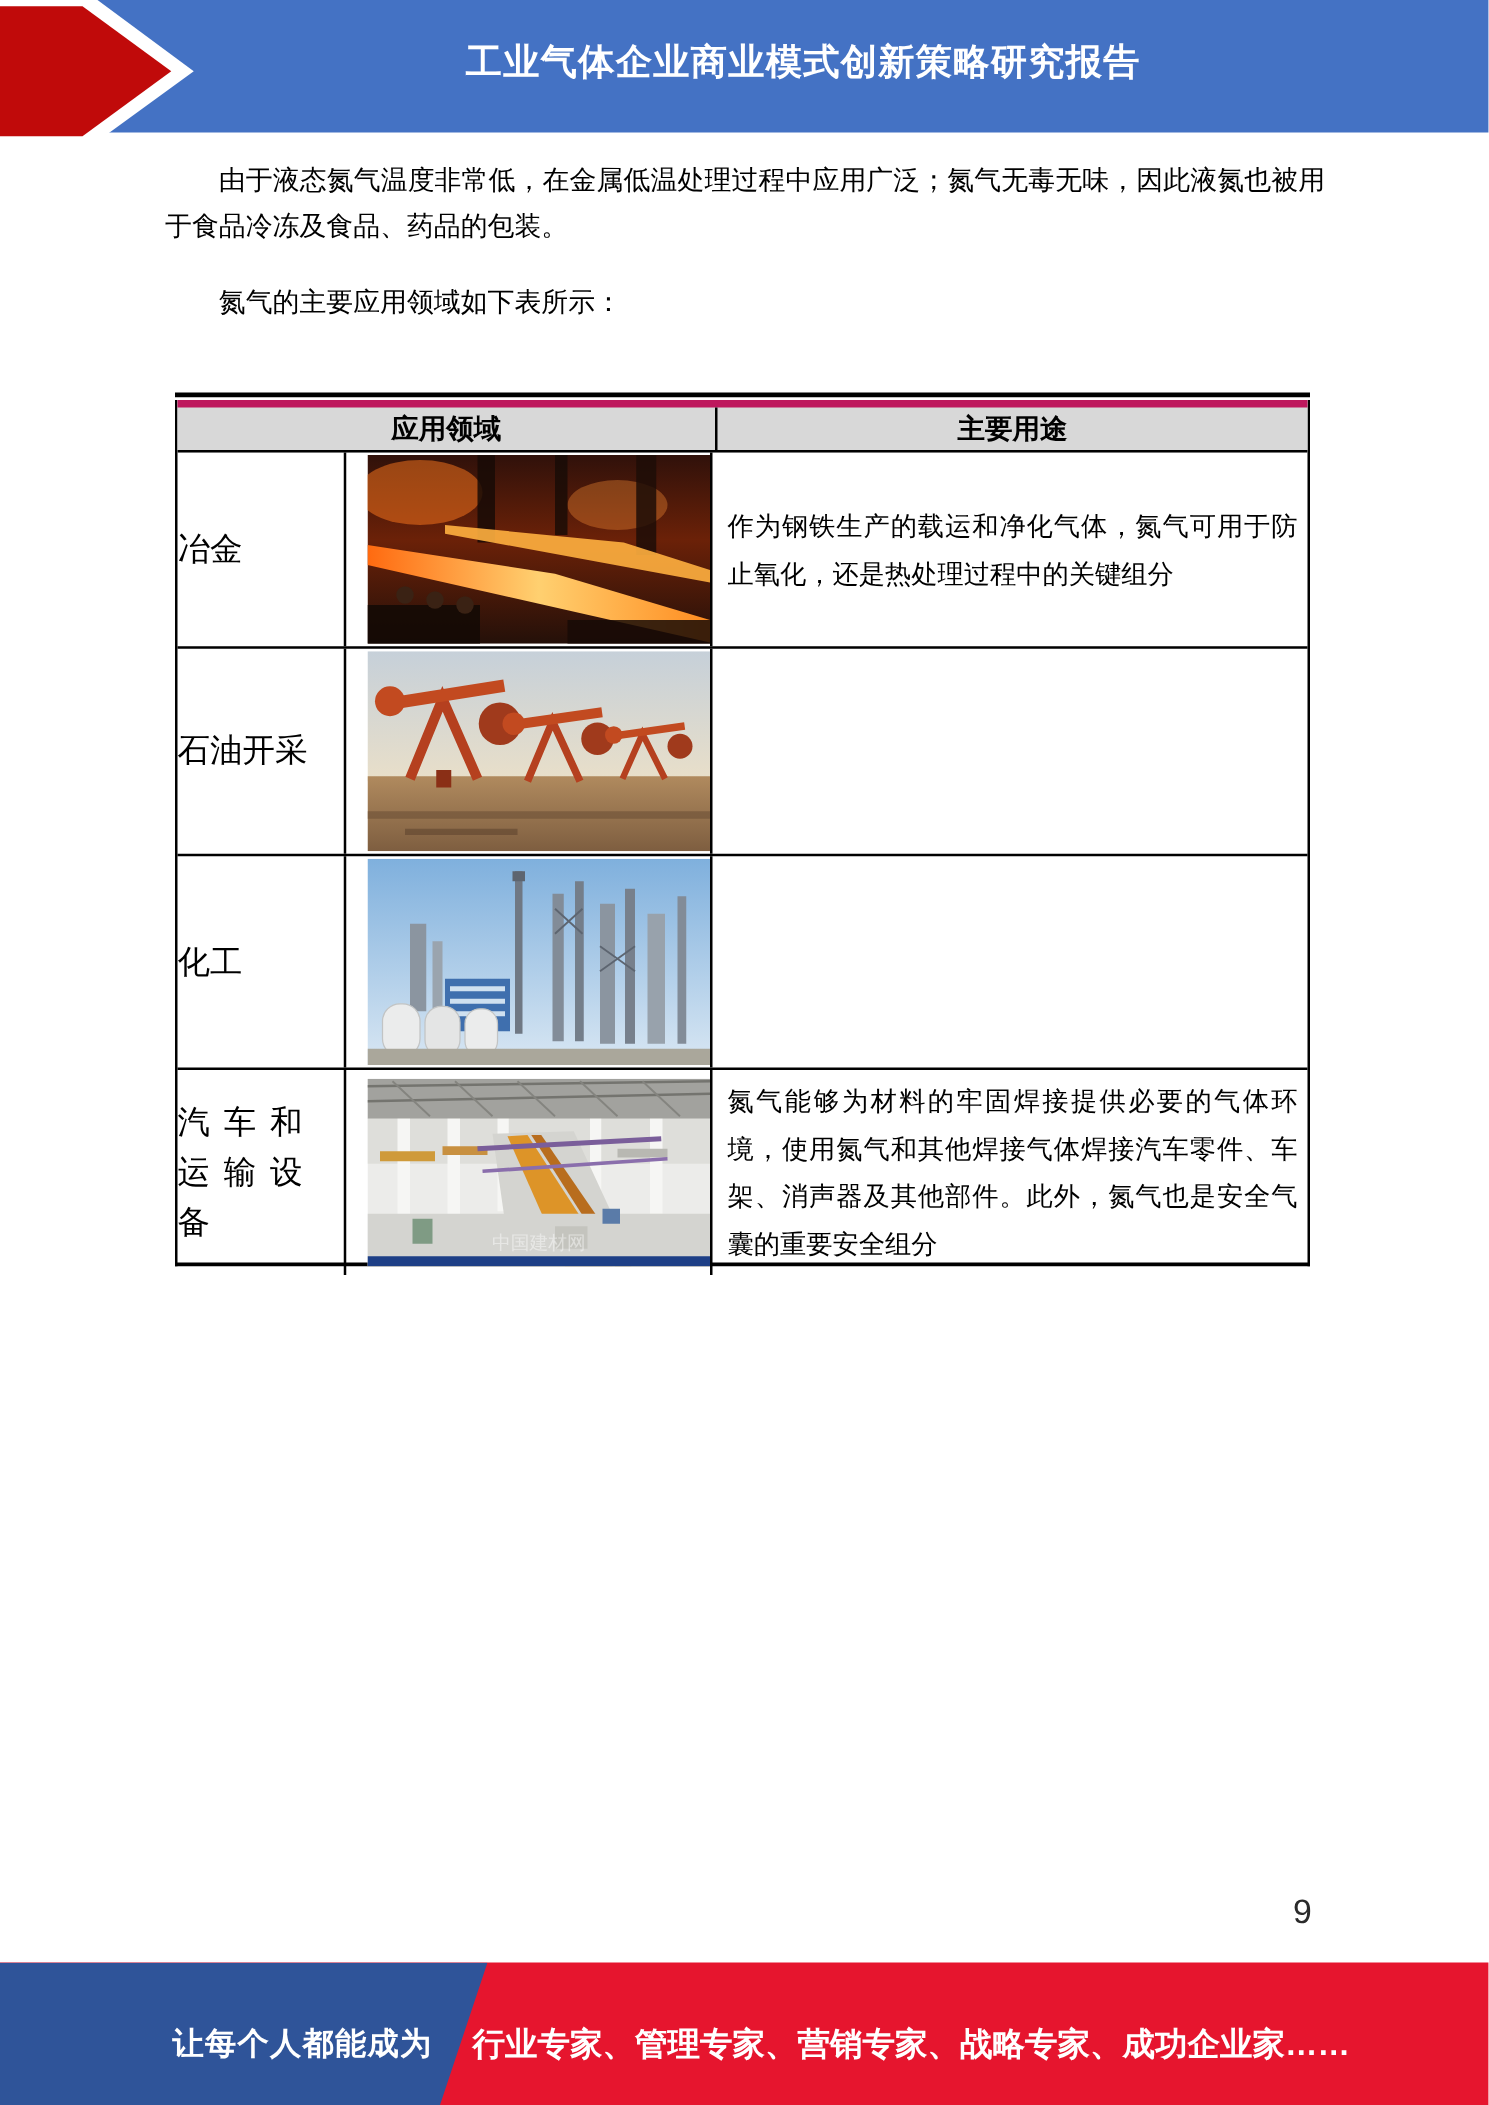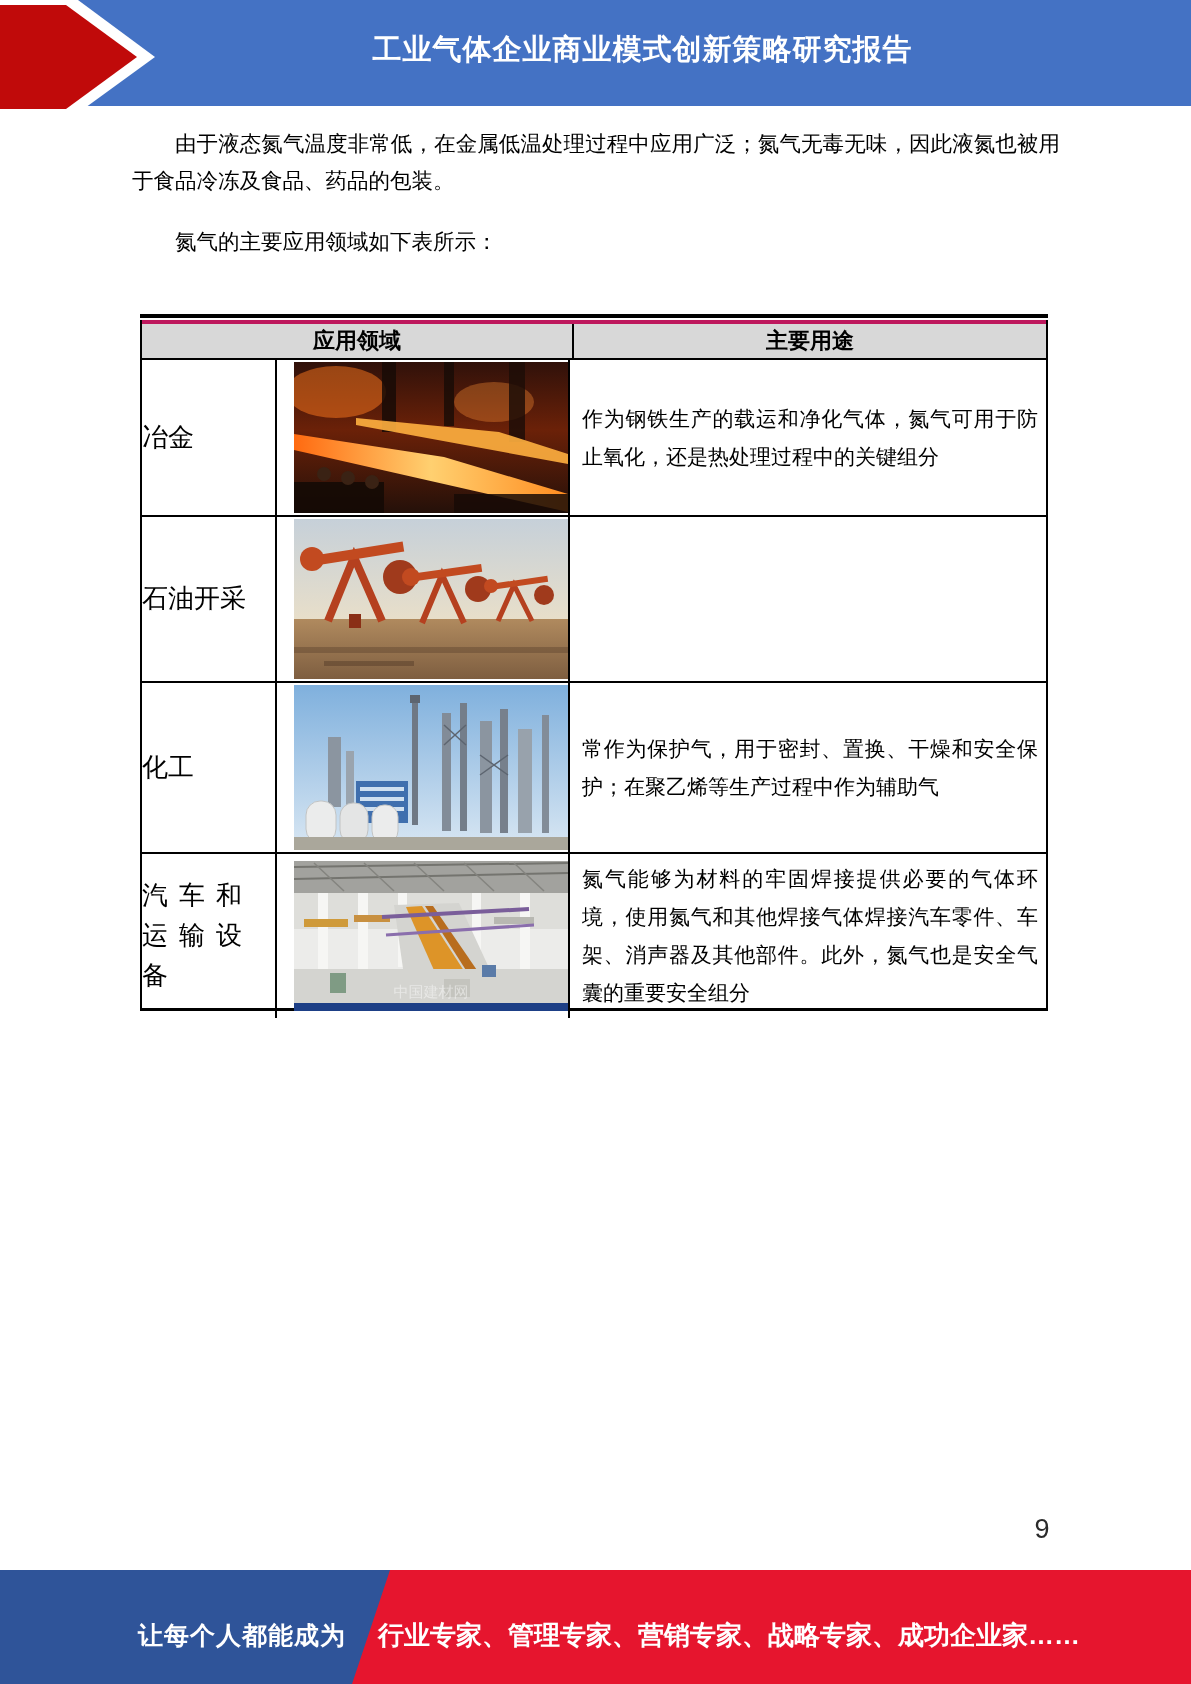--- a/index.html
+++ b/index.html
@@ -23,21 +23,21 @@
   }
   .para1{top:126px;}
   .para2{top:224px;}
   
   .tbl-wrap{position:absolute;left:140px;top:314px;width:908px;}
   .tbl-topline{height:4px;background:#000;}
   .tbl-topgap{height:2px;background:#fff;}
   .tbl{border-left:2px solid #000;border-right:2px solid #000;border-bottom:3px solid #000;}
   .thead{
     display:grid;grid-template-columns:430px 1fr;height:34px;background:#d8d8d8;
-    border-top:4px solid #be185d;border-bottom:2px solid #000;
+    border-top:6px solid #be185d;border-bottom:2px solid #000;
   }
   .thead-cell{
     display:flex;align-items:center;justify-content:center;
     font-weight:bold;font-size:22px;
   }
   .thead-cell + .thead-cell{border-left:2px solid #000;}
   .trow{display:grid;grid-template-columns:133px 295px 1fr;border-bottom:2.5px solid #000;}
   .trow:last-child{border-bottom:none;}
   .trow-1{height:155px;}
   .trow-2{height:164px;}
@@ -217,23 +217,20 @@
             <rect x="66" y="102" width="44" height="4" fill="#cfe0f0"></rect>
             <rect x="66" y="112" width="44" height="4" fill="#cfe0f0"></rect>
             <rect x="66" y="122" width="44" height="4" fill="#cfe0f0"></rect>
 
             <rect x="12" y="116" width="30" height="42" rx="14" fill="#ebecec" stroke="#c2c4c4"></rect>
             <rect x="46" y="118" width="28" height="40" rx="13" fill="#e4e5e5" stroke="#c2c4c4"></rect>
             <rect x="78" y="120" width="26" height="38" rx="12" fill="#ebecec" stroke="#c2c4c4"></rect>
             <rect x="0" y="152" width="274" height="13" fill="#aaa79b"></rect>
           </svg>
         </div>
-        <div class="cell-usage">
-          <div class="usage-text">常作为保护气，用于密封、置换、干燥和安全保护；在聚乙烯等生产过程中作为辅助气</div>
-        </div>
       </div>
 
       <div class="trow trow-4">
         <div class="cell-field">
           <span class="field-inner">汽车和运输设备</span>
         </div>
         <div class="cell-photo">
           <svg width="274" height="150" viewBox="0 0 274 150">
             <rect x="0" y="0" width="274" height="150" fill="#ececea"></rect>
 

